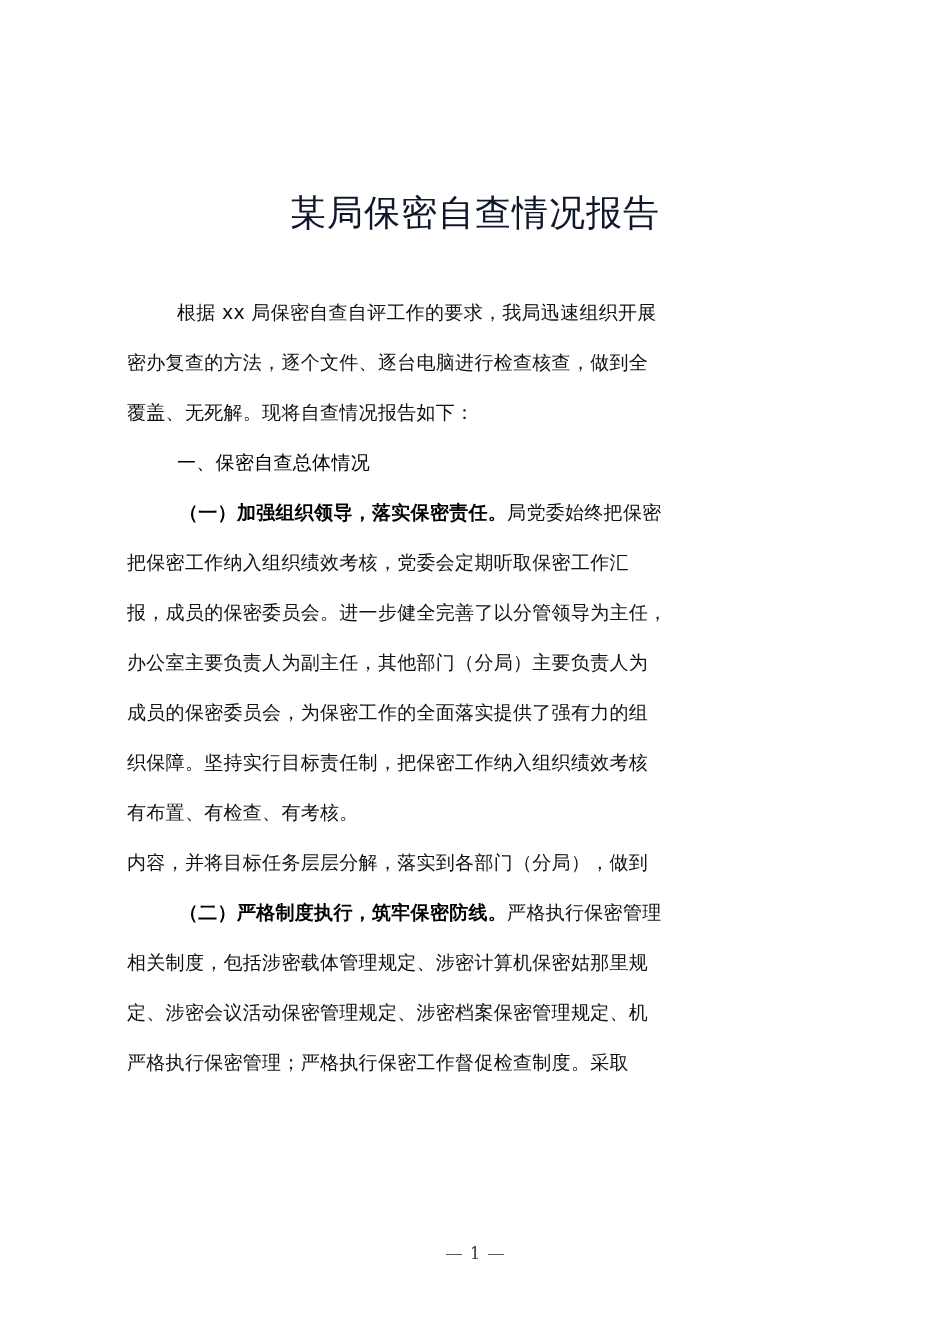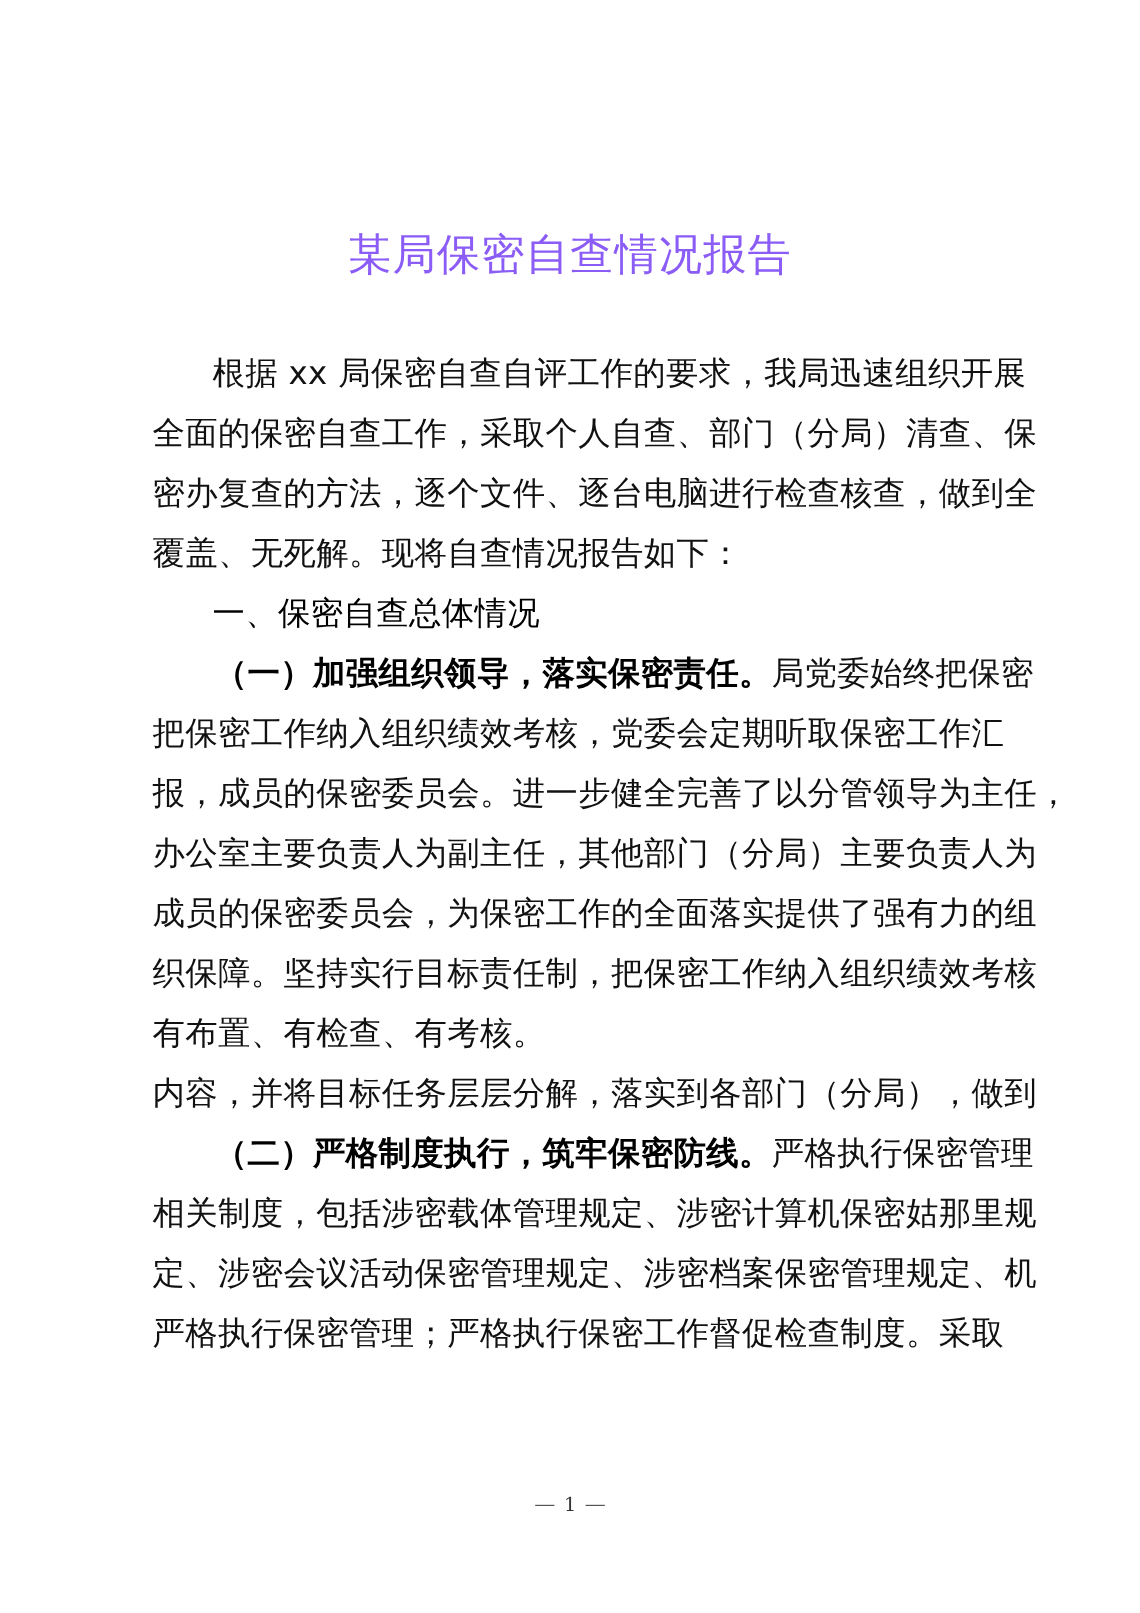--- a/index.html
+++ b/index.html
@@ -26,32 +26,32 @@
       position: absolute;
       left: 0;
       top: 188px;
       width: 950px;
       text-align: center;
       font-size: 36px;
       line-height: 50px;
       letter-spacing: 1px;
       font-weight: normal;
       margin: 0;
-      color: #8b5cf6;
+      color: #0f172a;
     }
     .body-text {
       position: absolute;
       left: 127px;
       top: 287px;
       width: 700px;
     }
     .line {
       height: 50px;
       line-height: 50px;
-      font-size: 27px;
+      font-size: 19px;
       white-space: nowrap;
       letter-spacing: 0.3px;
       color: #111;
     }
     .line.indent {
       padding-left: 50px;
     }
     .line.indent-small {
       padding-left: 52px;
     }
@@ -87,21 +87,20 @@
 </head>
 <body>
 
 <div class="page">
 
   <h1 class="title">某局保密自查情况报告</h1>
 
   <div class="body-text">
 
     <div class="line indent">根据 xx 局保密自查自评工作的要求，我局迅速组织开展</div>
-    <div class="line">全面的保密自查工作，采取个人自查、部门（分局）清查、保</div>
     <div class="line">密办复查的方法，逐个文件、逐台电脑进行检查核查，做到全</div>
     <div class="line">覆盖、无死解。现将自查情况报告如下：</div>
 
     <div class="line indent heading">一、保密自查总体情况</div>
 
     <div class="line indent-small">
       <span class="bold">（一）加强组织领导，落实保密责任。</span><span>局党委始终把保密</span>
     </div>
     <div class="line">把保密工作纳入组织绩效考核，党委会定期听取保密工作汇</div>
     <div class="line">报，成员的保密委员会。进一步健全完善了以分管领导为主任，</div>

